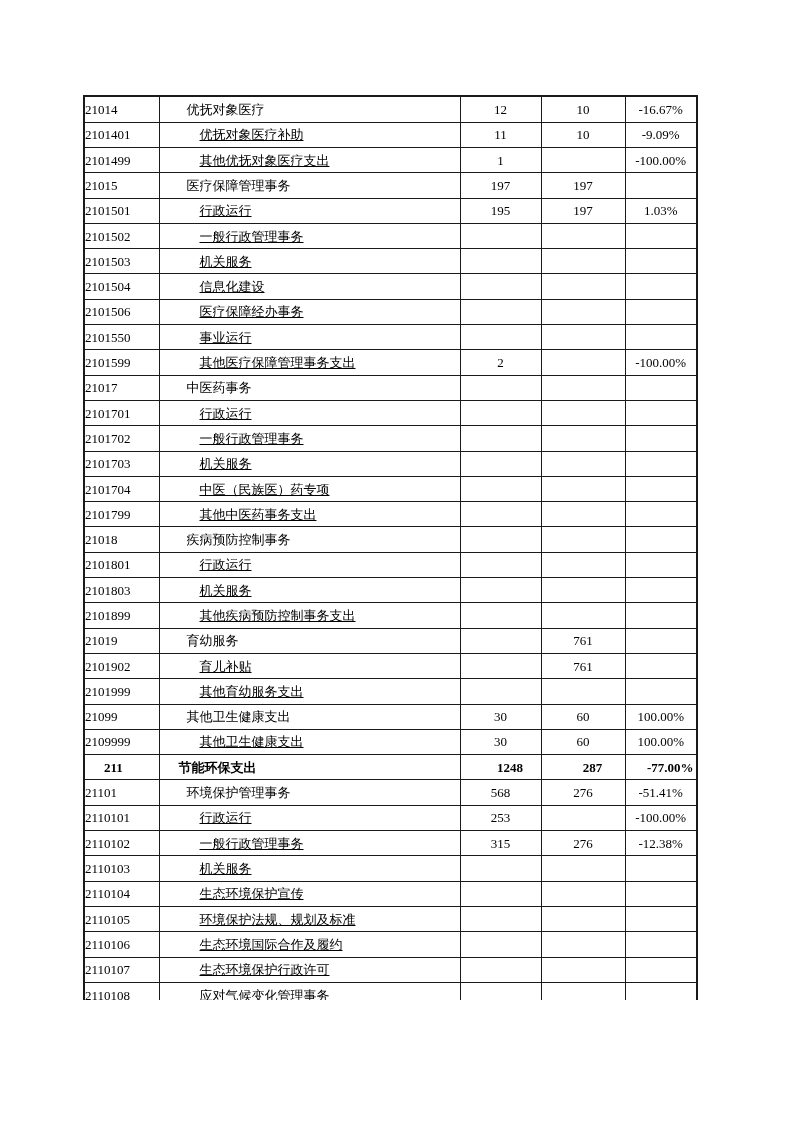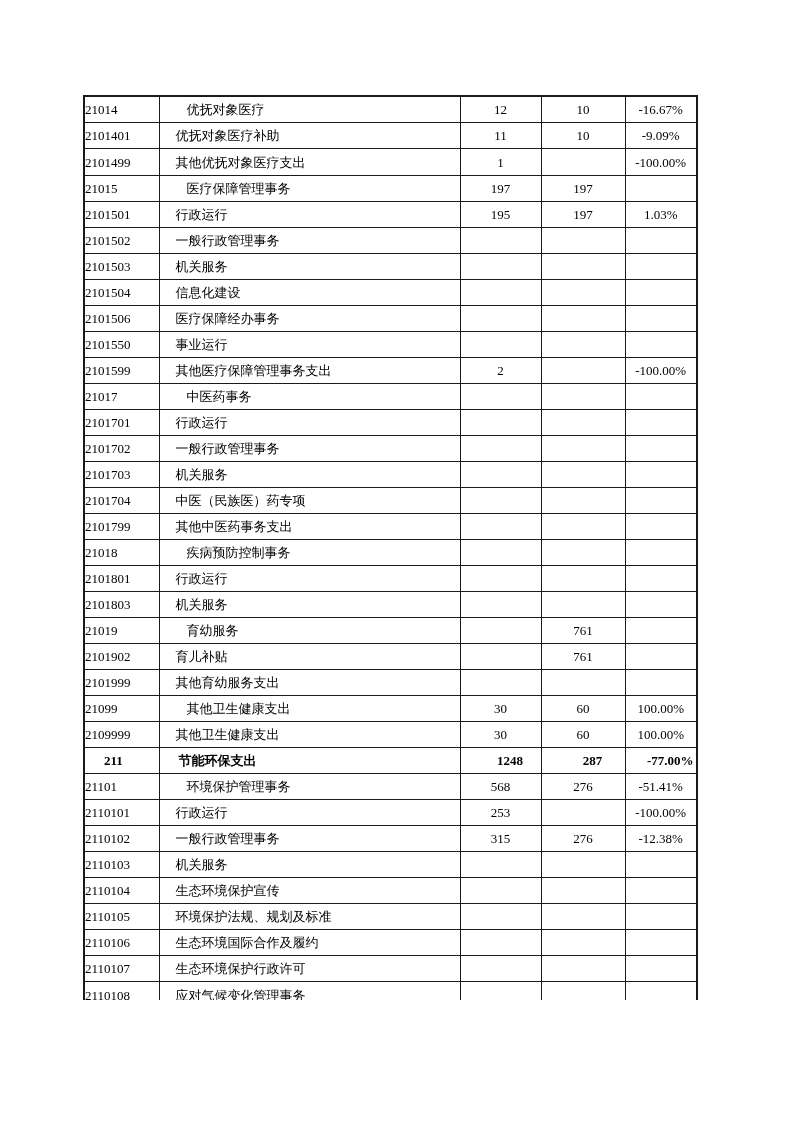--- a/index.html
+++ b/index.html
@@ -38,21 +38,21 @@
   td.code {
     text-align: left;
     padding-left: 3px;
   }
   td.name {
     text-align: left;
     margin-left: 18px;
   }
   td.name.indent-1 { }
   td.name.indent-2 { padding-left: 27px; }
-  td.name.indent-3 { padding-left: 16px; }
+  td.name.indent-3 { padding-left: 40px; text-decoration: underline; }
   td.num {
     text-align: center;
   }
   tr.bold td {
     font-weight: bold;
     padding-left: 19px;
   }
   .page-number {
     position: absolute;
     left: 644px;
@@ -212,20 +212,27 @@
     <td class="num"></td>
   </tr>
         <tr>
     <td class="code">2101803</td>
     <td class="name indent-3">机关服务</td>
     <td class="num"></td>
     <td class="num"></td>
     <td class="num"></td>
   </tr>
         <tr>
+    <td class="code">2101899</td>
+    <td class="name indent-3">其他疾病预防控制事务支出</td>
+    <td class="num"></td>
+    <td class="num"></td>
+    <td class="num"></td>
+  </tr>
+        <tr>
     <td class="code">21019</td>
     <td class="name indent-2">育幼服务</td>
     <td class="num"></td>
     <td class="num">761</td>
     <td class="num"></td>
   </tr>
         <tr>
     <td class="code">2101902</td>
     <td class="name indent-3">育儿补贴</td>
     <td class="num"></td>

